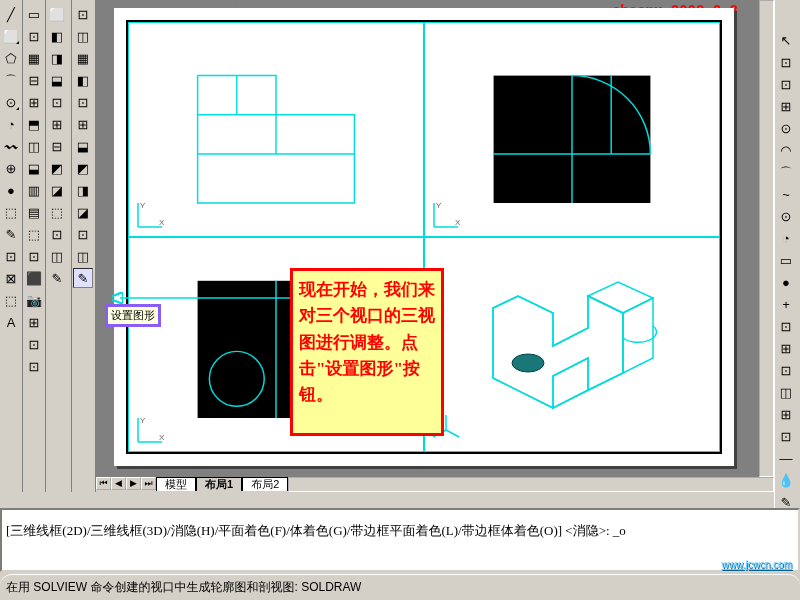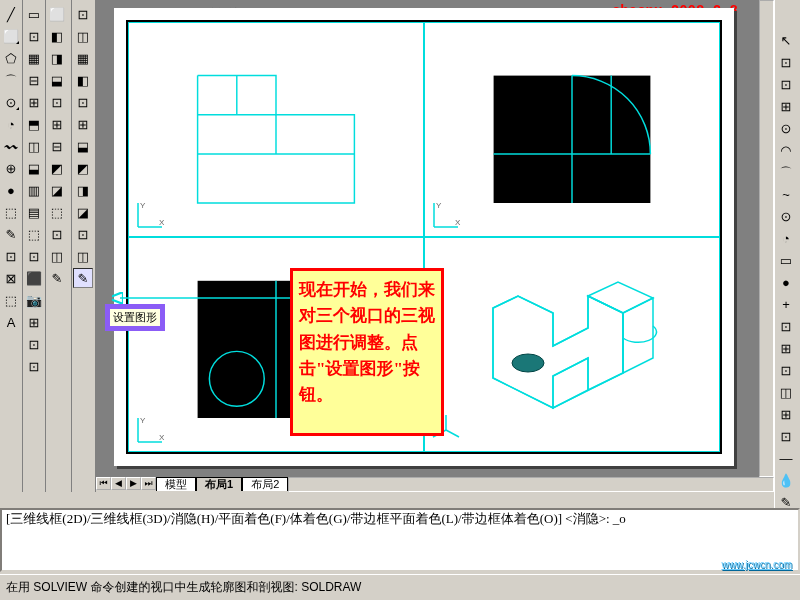--- a/index.html
+++ b/index.html
@@ -20,26 +20,26 @@
 .paper { position: absolute; left: 18px; top: 8px; width: 620px; height: 458px; background: #fff; box-shadow: 3px 3px 0 #404040; }
 .paper-frame { position: absolute; left: 12px; top: 12px; right: 12px; bottom: 12px; border: 2px solid #000; }
 .viewport { position: absolute; border: 1px solid #00dddd; }
 .vp-tl { left: 0; top: 0; width: 50%; height: 50%; }
 .vp-tr { left: 50%; top: 0; width: 50%; height: 50%; }
 .vp-bl { left: 0; top: 50%; width: 50%; height: 50%; }
 .vp-br { left: 50%; top: 50%; width: 50%; height: 50%; }
 .ucs { position: absolute; left: 6px; bottom: 6px; width: 30px; height: 30px; pointer-events: none; }
 .annot-box { position: absolute; left: 290px; top: 268px; width: 154px; height: 168px; background: #ffff99; border: 3px solid #ff0000; padding: 6px; font-size: 17px; font-weight: bold; color: #ff0000; line-height: 1.55; font-family: "SimSun"; }
 .arrow-svg { position: absolute; left: 112px; top: 278px; width: 180px; height: 40px; pointer-events: none; }
-.tooltip-box { position: absolute; left: 105px; top: 304px; background: #ffffe1; border: 5px solid #8b5cf6; padding: 1px 3px; font-size: 11px; }
+.tooltip-box { position: absolute; left: 105px; top: 304px; background: #ffffe1; border: 3px solid #8b5cf6; padding: 1px 3px; font-size: 11px; }
 .watermark { position: absolute; left: 100px; top: 6px; color: #555; font-size: 10px; letter-spacing: 1px; }
 .wm-url { color: #999; font-size: 9px; }
 .sign { position: absolute; right: 36px; top: 3px; color: #ff0000; font-family: "Courier New"; font-weight: bold; font-size: 14px; }
-.cmd-area { position: absolute; left: 0; right: 0; top: 508px; height: 64px; background: #fff; border: 2px inset #d4d0c8; font-family: "SimSun"; font-size: 13px; padding: 0 4px; line-height: 1.4; overflow: hidden; }
-.status-bar { position: absolute; left: 0; right: 0; bottom: 0; height: 26px; background: #d4d0c8; border-top: 1px solid #fff; padding: 4px 6px; font-size: 12px; }
+.cmd-area { position: absolute; left: 0; right: 0; top: 508px; height: 64px; background: #fff; border: 2px inset #d4d0c8; font-family: "SimSun"; font-size: 13px; padding: 12px 4px; line-height: 1.4; overflow: hidden; }
+.status-bar { position: absolute; left: 0; right: 0; bottom: 0; height: 26px; background: #d4d0c8; border-top: 1px solid #fff; padding: 4px 6px; font-size: 12px; border-radius: 12px; }
 .jcwcn { position: absolute; right: 8px; bottom: 30px; color: #66ccff; font-size: 10px; text-shadow: 1px 1px 0 #006699; text-decoration: underline; }
 .iso-3d { position: absolute; left: 28px; top: 20px; width: 240px; height: 180px; }
 svg line, svg polyline, svg circle, svg path { stroke: #00dddd; stroke-width: 1.5; fill: none; }
 </style>
 </head>
 <body>
 
 <div class="toolbar-col tc1">
   <div class="tool-btn">
       <span class="tool-ico">╱</span>

